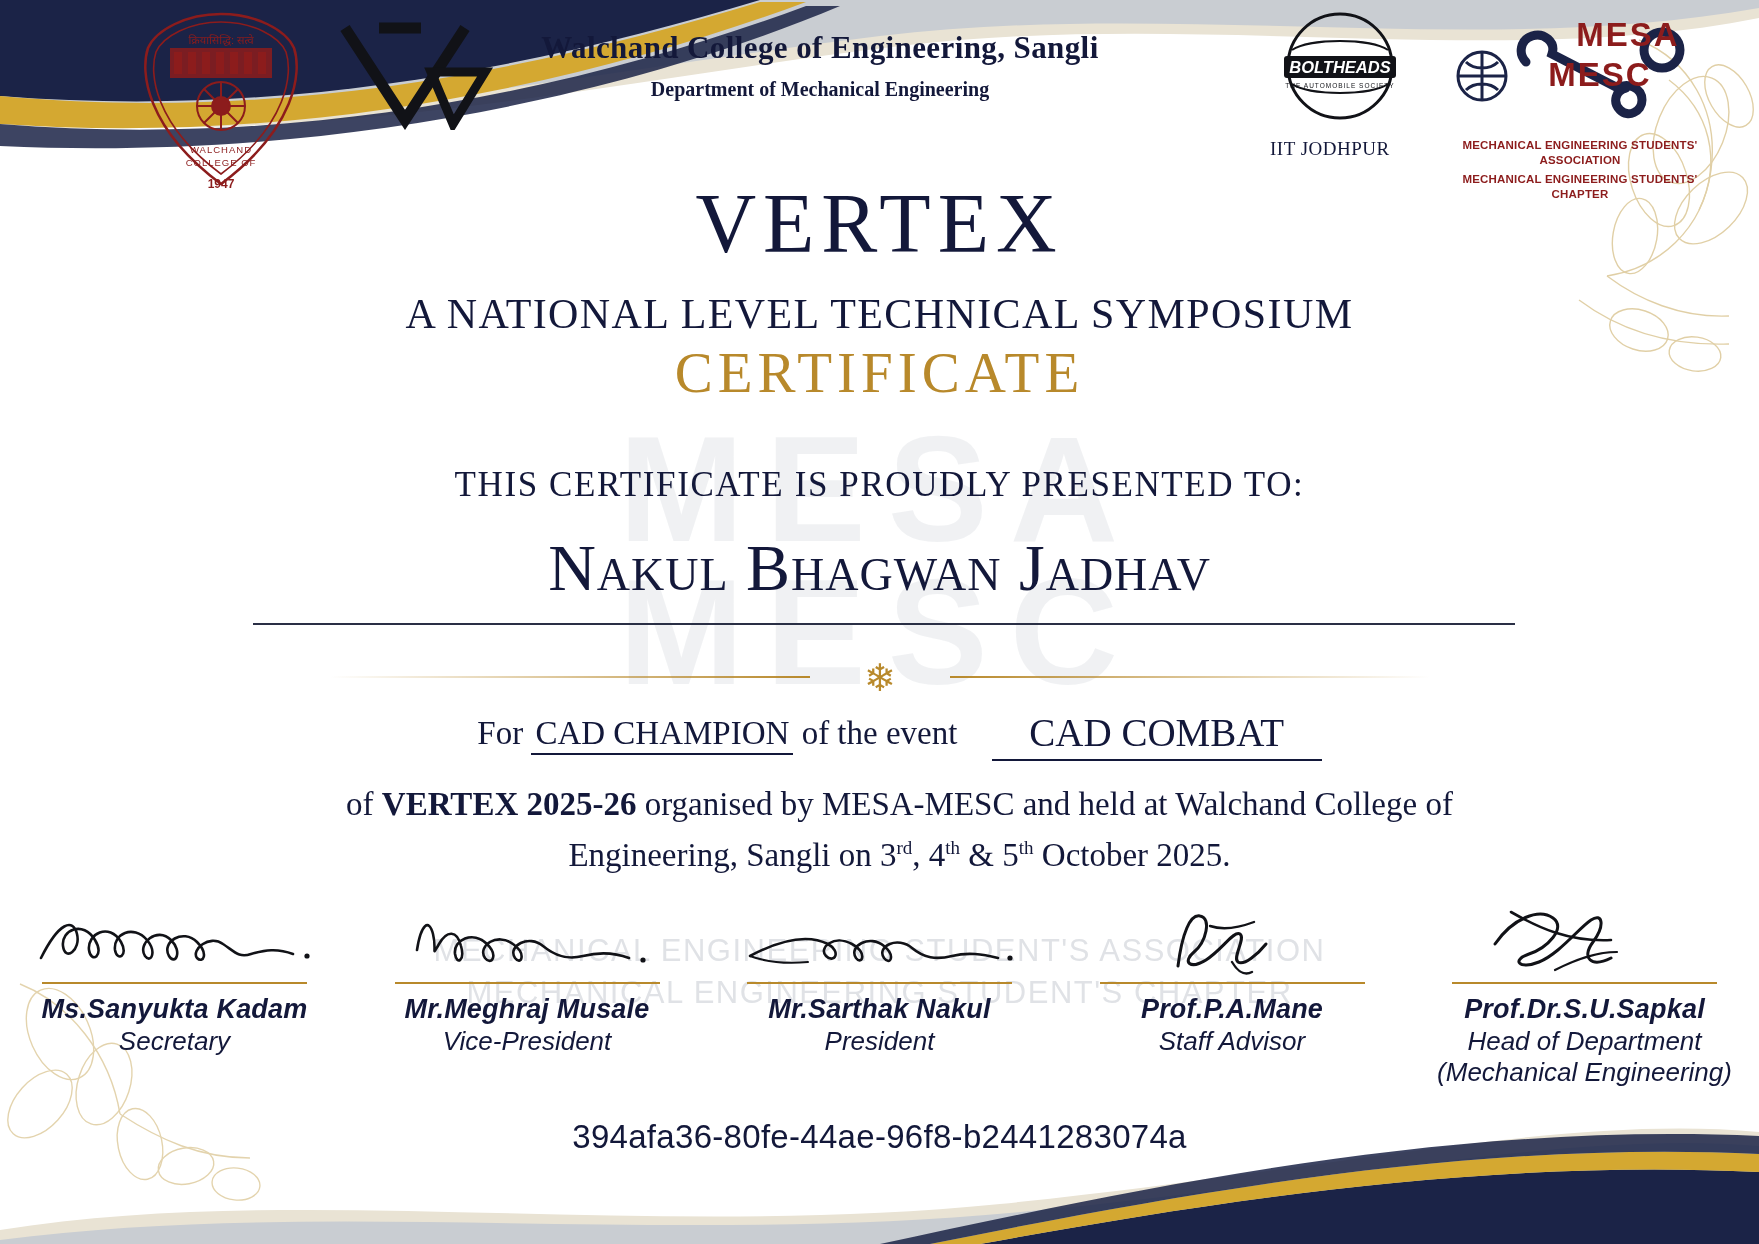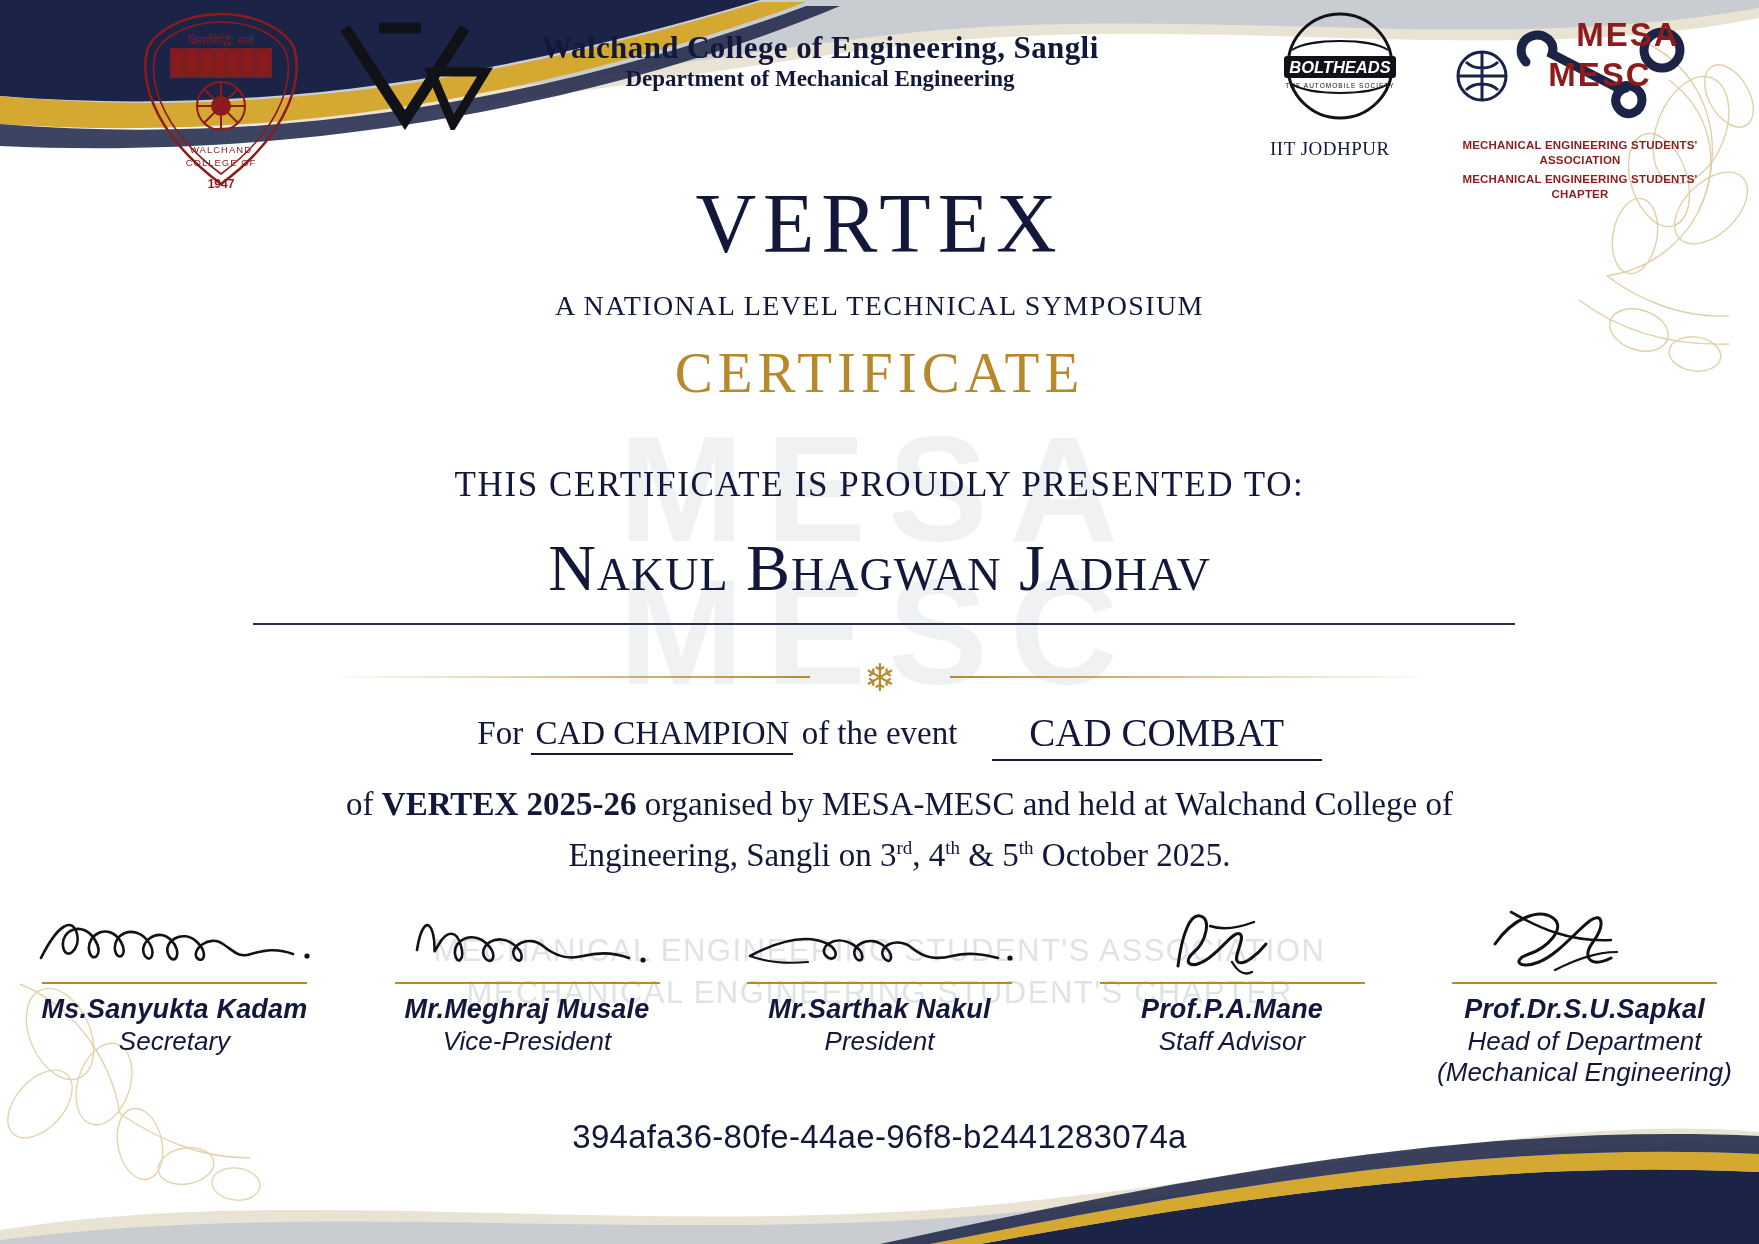--- a/index.html
+++ b/index.html
@@ -100,22 +100,23 @@
     text-align: center;
     color: #13183a;
   }
   #college-title .line1 {
     font-size: 31px;
     font-weight: bold;
     letter-spacing: .4px;
     white-space: nowrap;
   }
   #college-title .line2 {
-    font-size: 23px;
+    font-size: 20px;
     font-weight: bold;
+    margin-top: 12px;
     white-space: nowrap;
   }
   #boltheads {
     position: absolute;
     left: 1270px;
     top: 8px;
     width: 140px;
     text-align: left;
   }
   #boltheads .caption {
@@ -147,21 +148,21 @@
   #vertex-title {
     top: 175px;
     font-size: 84px;
     letter-spacing: 7px;
     color: #13183a;
     font-family: "Liberation Serif", serif;
     font-weight: 400;
   }
   #symposium-line {
     top: 290px;
-    font-size: 28px;
+    font-size: 42px;
     letter-spacing: 1.4px;
     color: #13183a;
   }
   #certificate-word {
     top: 340px;
     font-size: 57px;
     letter-spacing: 5px;
     color: #b8892b;
     font-family: "Liberation Serif", serif;
   }

